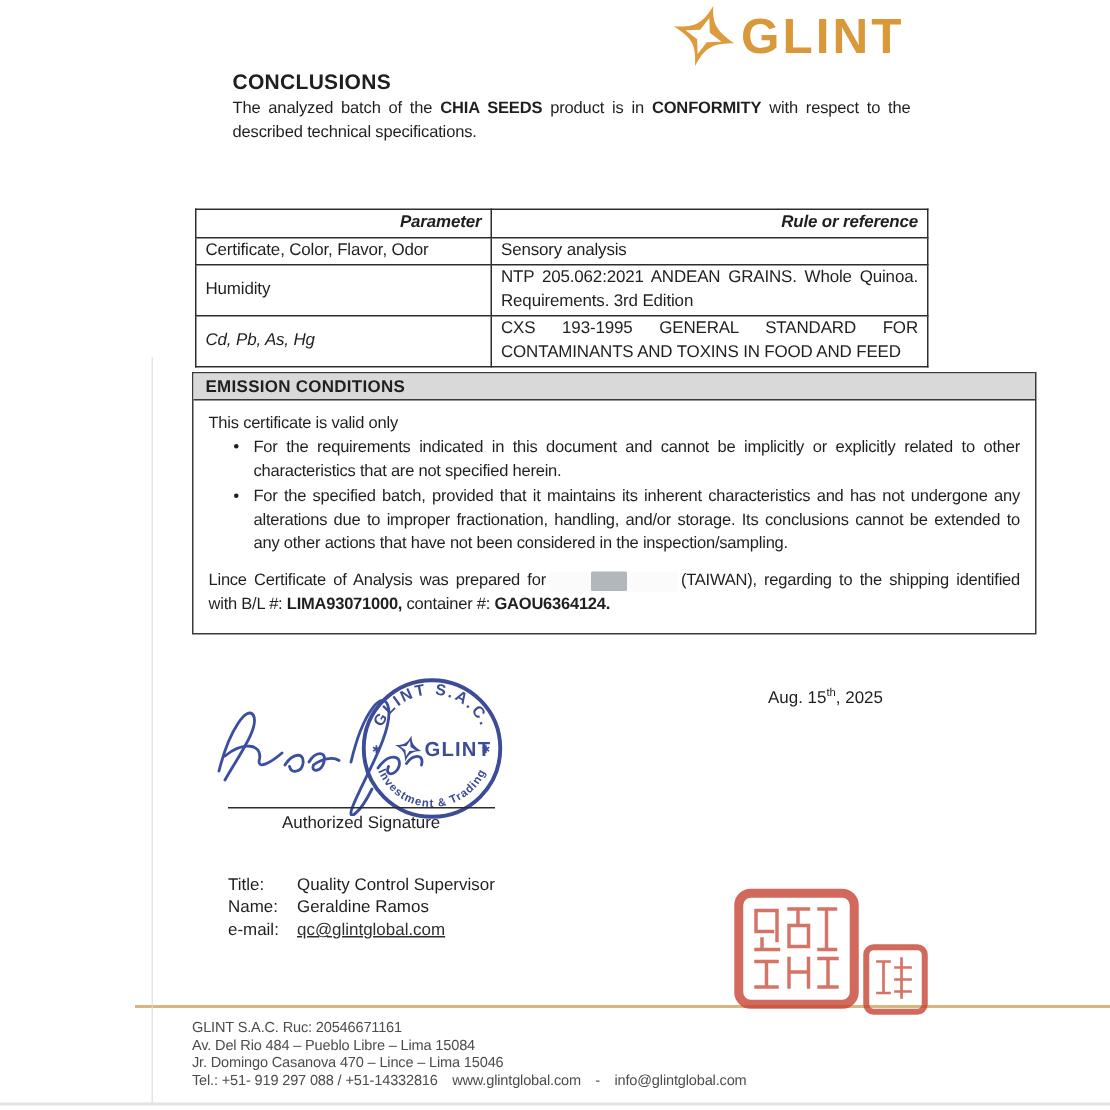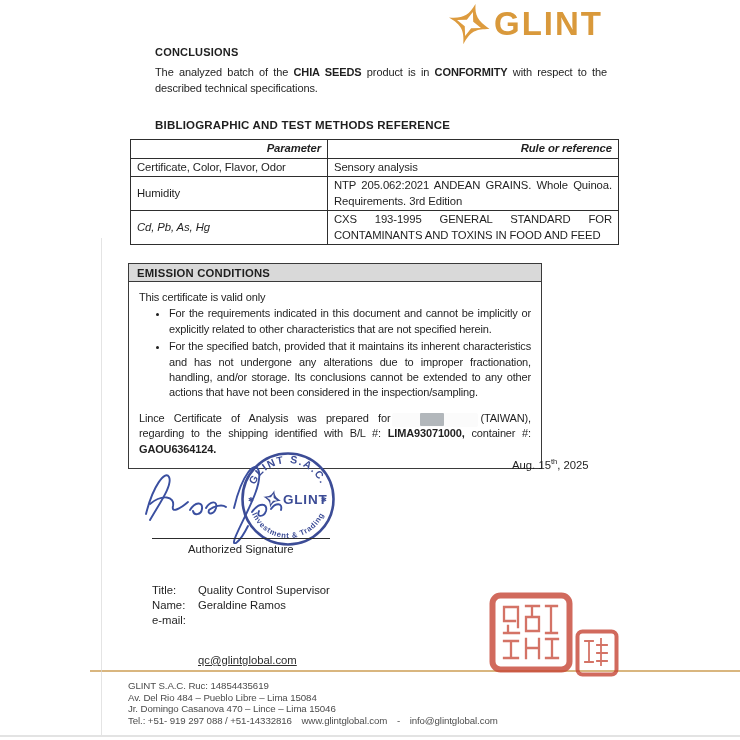--- a/index.html
+++ b/index.html
@@ -6,37 +6,37 @@
   .page{position:relative;width:740px;height:740px;background:#ffffff;overflow:hidden;
         font-family:"Liberation Sans",sans-serif;color:#1f1f1f;}
 
   
   .logo{position:absolute;left:446px;top:3px;display:flex;align-items:center;}
   .logo svg{width:46px;height:42px;}
   .logo-text{font-size:33px;font-weight:bold;color:#d9993b;letter-spacing:2px;margin-left:2px;
              font-family:"Liberation Sans",sans-serif;}
 
   
-  .h-conclusions{position:absolute;left:155px;top:46px;margin:0;font-size:11px;font-weight:bold;letter-spacing:.2px;}
+  .h-conclusions{position:absolute;left:155px;top:46px;margin:0;font-size:14px;font-weight:bold;letter-spacing:.2px;}
   .p-conclusions{position:absolute;left:155px;top:64px;width:452px;margin:0;font-size:11px;
                  line-height:1.48;text-align:justify;letter-spacing:-.1px;}
   .h-biblio{position:absolute;left:155px;top:119px;margin:0;font-size:11.5px;font-weight:bold;letter-spacing:.2px;}
 
   
   .ref-table{position:absolute;left:130px;top:139px;width:489px;border-collapse:collapse;
              font-size:11.3px;table-layout:fixed;}
   .ref-table th,.ref-table td{border:1.4px solid #2e2e2e;padding:1px 6px;vertical-align:middle;
              line-height:1.38;letter-spacing:-.1px;}
   .ref-table th{text-align:right;font-weight:bold;font-style:italic;}
   .ref-table .c1{width:197px;}
   .ref-table .just{text-align:justify;}
   .ref-table .ital{font-style:italic;}
 
   
-  .emission{position:absolute;left:128px;top:263px;width:414px;border:1.4px solid #3a3a3a;box-sizing:border-box;}
+  .emission{position:absolute;left:128px;top:248px;width:563px;border:1.4px solid #3a3a3a;box-sizing:border-box;}
   .em-head{background:#d9d9d9;border-bottom:1.4px solid #3a3a3a;padding:3px 8px 2px 8px;
            font-size:11.3px;font-weight:bold;letter-spacing:.2px;}
   .em-body{padding:8px 10px 11px 10px;font-size:11px;line-height:1.4;letter-spacing:-.15px;}
   .em-intro{margin:0;}
   .em-body ul{margin:1px 0 0 0;padding:0 0 0 30px;text-align:justify;}
   .em-body li{margin:0 0 2px 0;}
   .em-closing{margin:10px 0 0 0;text-align:justify;}
   .redact{display:inline-block;vertical-align:middle;width:86px;height:14px;background:#fbfbfb;
           border-radius:2px;position:relative;margin:0 2px -2px 2px;}
   .redact i{position:absolute;left:28px;top:0px;width:24px;height:13px;background:#9aa0a6;opacity:.75;border-radius:1px;}
@@ -46,21 +46,21 @@
   .date sup{font-size:7.5px;}
   .sig{position:absolute;left:138px;top:452px;width:160px;height:92px;}
   .stamp{position:absolute;left:239px;top:450px;width:98px;height:98px;}
   .sig-line{position:absolute;left:152px;top:538px;width:178px;border-top:1.6px solid #2c2c2c;}
   .auth{position:absolute;left:188px;top:543px;font-size:11.3px;}
 
   
   .contact{position:absolute;left:152px;top:583px;font-size:11.3px;line-height:1.32;}
   .contact .row{display:flex;}
   .contact .lab{width:46px;}
-  .contact a.email{color:#2e2e2e;text-decoration:underline;margin-top:40px;}
+  .contact a.email{color:#2e2e2e;text-decoration:underline;}
 
   
   .foot-line{position:absolute;left:90px;top:670px;width:650px;height:2px;background:#d9b67f;}
   .seal-lg{position:absolute;left:488px;top:591px;width:86px;height:83px;}
   .seal-sm{position:absolute;left:575px;top:629px;width:44px;height:48px;}
   .footer{position:absolute;left:128px;top:680px;font-size:9.7px;color:#4c4c4c;line-height:1.2;
           letter-spacing:-.1px;}
   .footer .f4 span{margin-right:7px;}
   .page-edge{position:absolute;left:101px;top:238px;width:1.2px;height:498px;background:#d9d9d9;opacity:.7;}
   .bottom-edge{position:absolute;left:0;top:735px;width:740px;height:1.5px;background:#e3e3e3;}
@@ -76,21 +76,20 @@
         <path fill="#dd9b3e" d="M50,0 C57,26 66,36 100,46 C70,56 58,64 52,100 C44,68 34,58 0,50 C32,42 43,32 50,0 Z"></path>
         <path fill="#ffffff" d="M50,20 L58,42 L80,50 L58,58 L50,80 L42,58 L20,50 L42,42 Z"></path>
       </g>
     </svg>
     <span class="logo-text">GLINT</span>
   </header>
 
   <h2 class="h-conclusions">CONCLUSIONS</h2>
   <p class="p-conclusions"><span>The analyzed batch of the </span><b>CHIA SEEDS</b><span> product is in </span><b>CONFORMITY</b><span> with respect to the described technical specifications.</span></p>
 
-  <h2 class="h-biblio">BIBLIOGRAPHIC AND TEST METHODS REFERENCE</h2>
   <table class="ref-table">
     <colgroup>
         <col class="c1">
         <col>
       </colgroup>
     <thead>
       <tr>
         <th>Parameter</th>
         <th>Rule or reference</th>
       </tr>
@@ -191,21 +190,21 @@
   </svg>
   <svg class="seal-sm" viewBox="0 0 44 48" fill="none" stroke="#c64534" stroke-linecap="square">
     <rect x="2.5" y="2.5" width="39" height="43" rx="5" stroke-width="4" opacity=".8"></rect>
     <g stroke-width="1.8" opacity=".75">
       <path d="M10,12 h8 M14,12 v21 M10,33 h8"></path>
       <path d="M26,10 v26 M22,16 h10 M22,24 h10 M22,32 h10"></path>
     </g>
   </svg>
 
   <footer class="footer">
-    <div>GLINT S.A.C. Ruc: 14854435619</div>
+    <div>GLINT S.A.C. Ruc: 20546671161</div>
     <div>Av. Del Rio 484 – Pueblo Libre – Lima 15084</div>
     <div>Jr. Domingo Casanova 470 – Lince – Lima 15046</div>
     <div class="f4">
       <span>Tel.: +51- 919 297 088 / +51-14332816</span>
       <span>www.glintglobal.com</span>
       <span>-</span>
       <span>info@glintglobal.com</span>
     </div>
   </footer>
 

